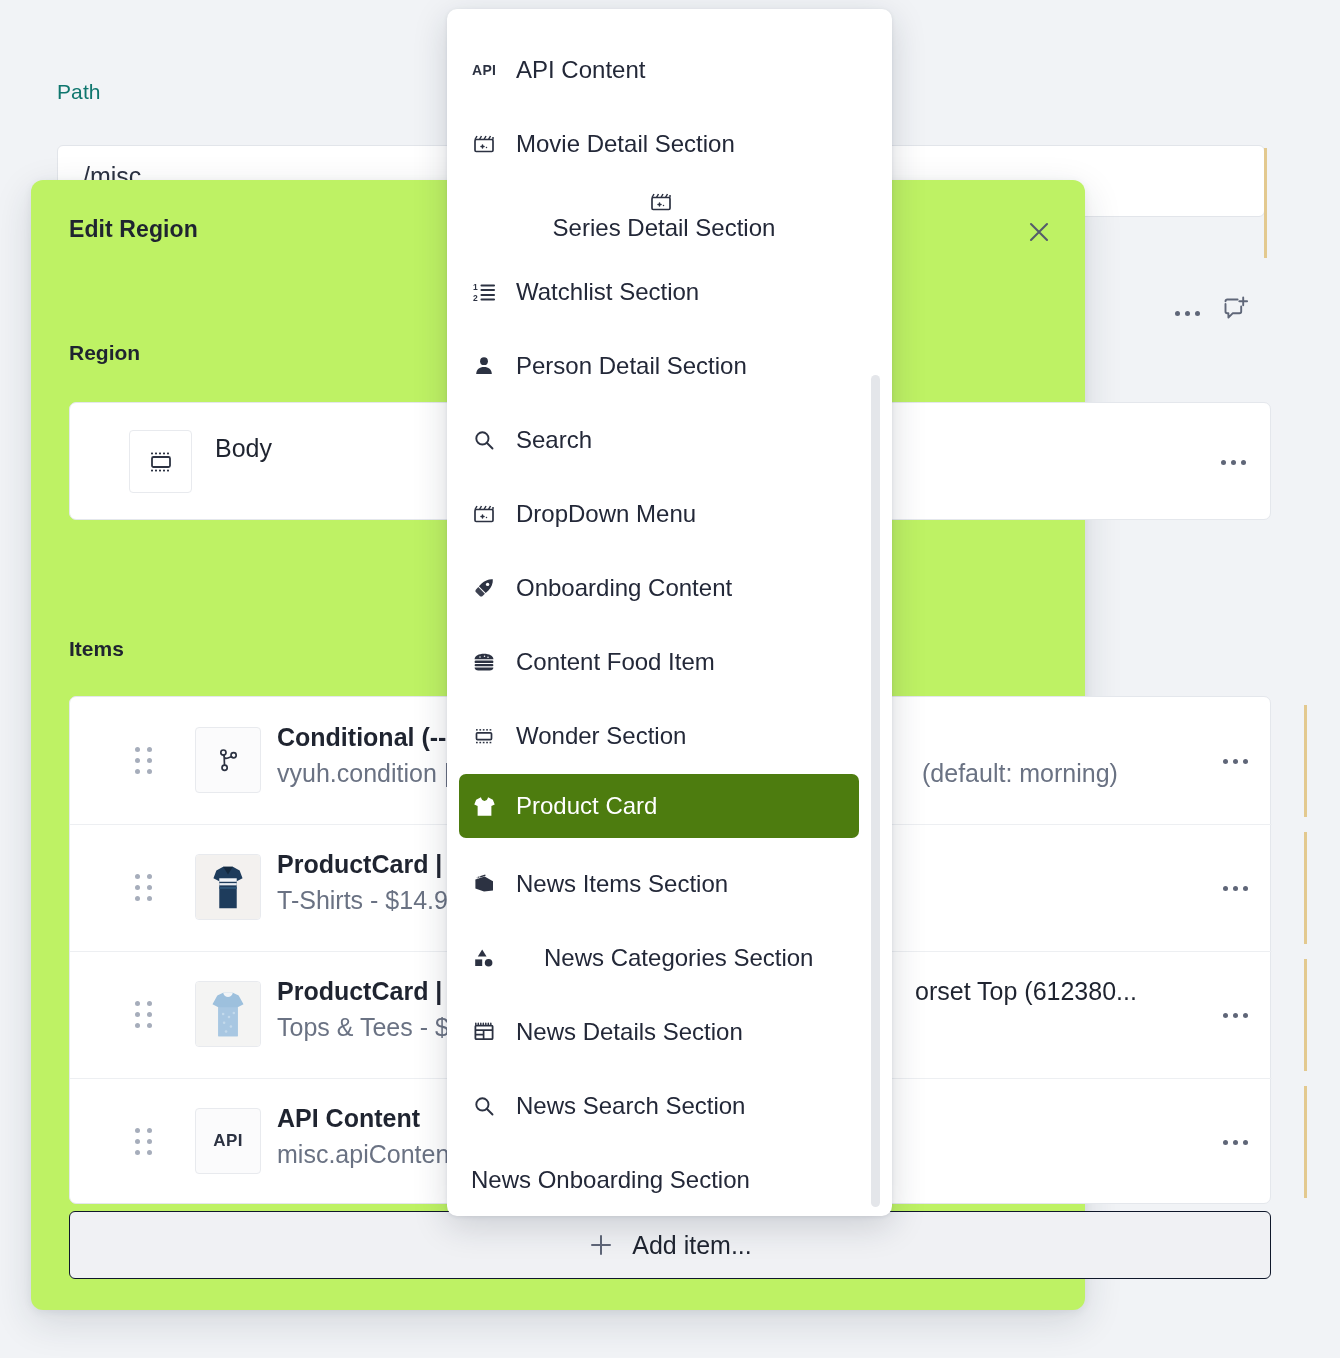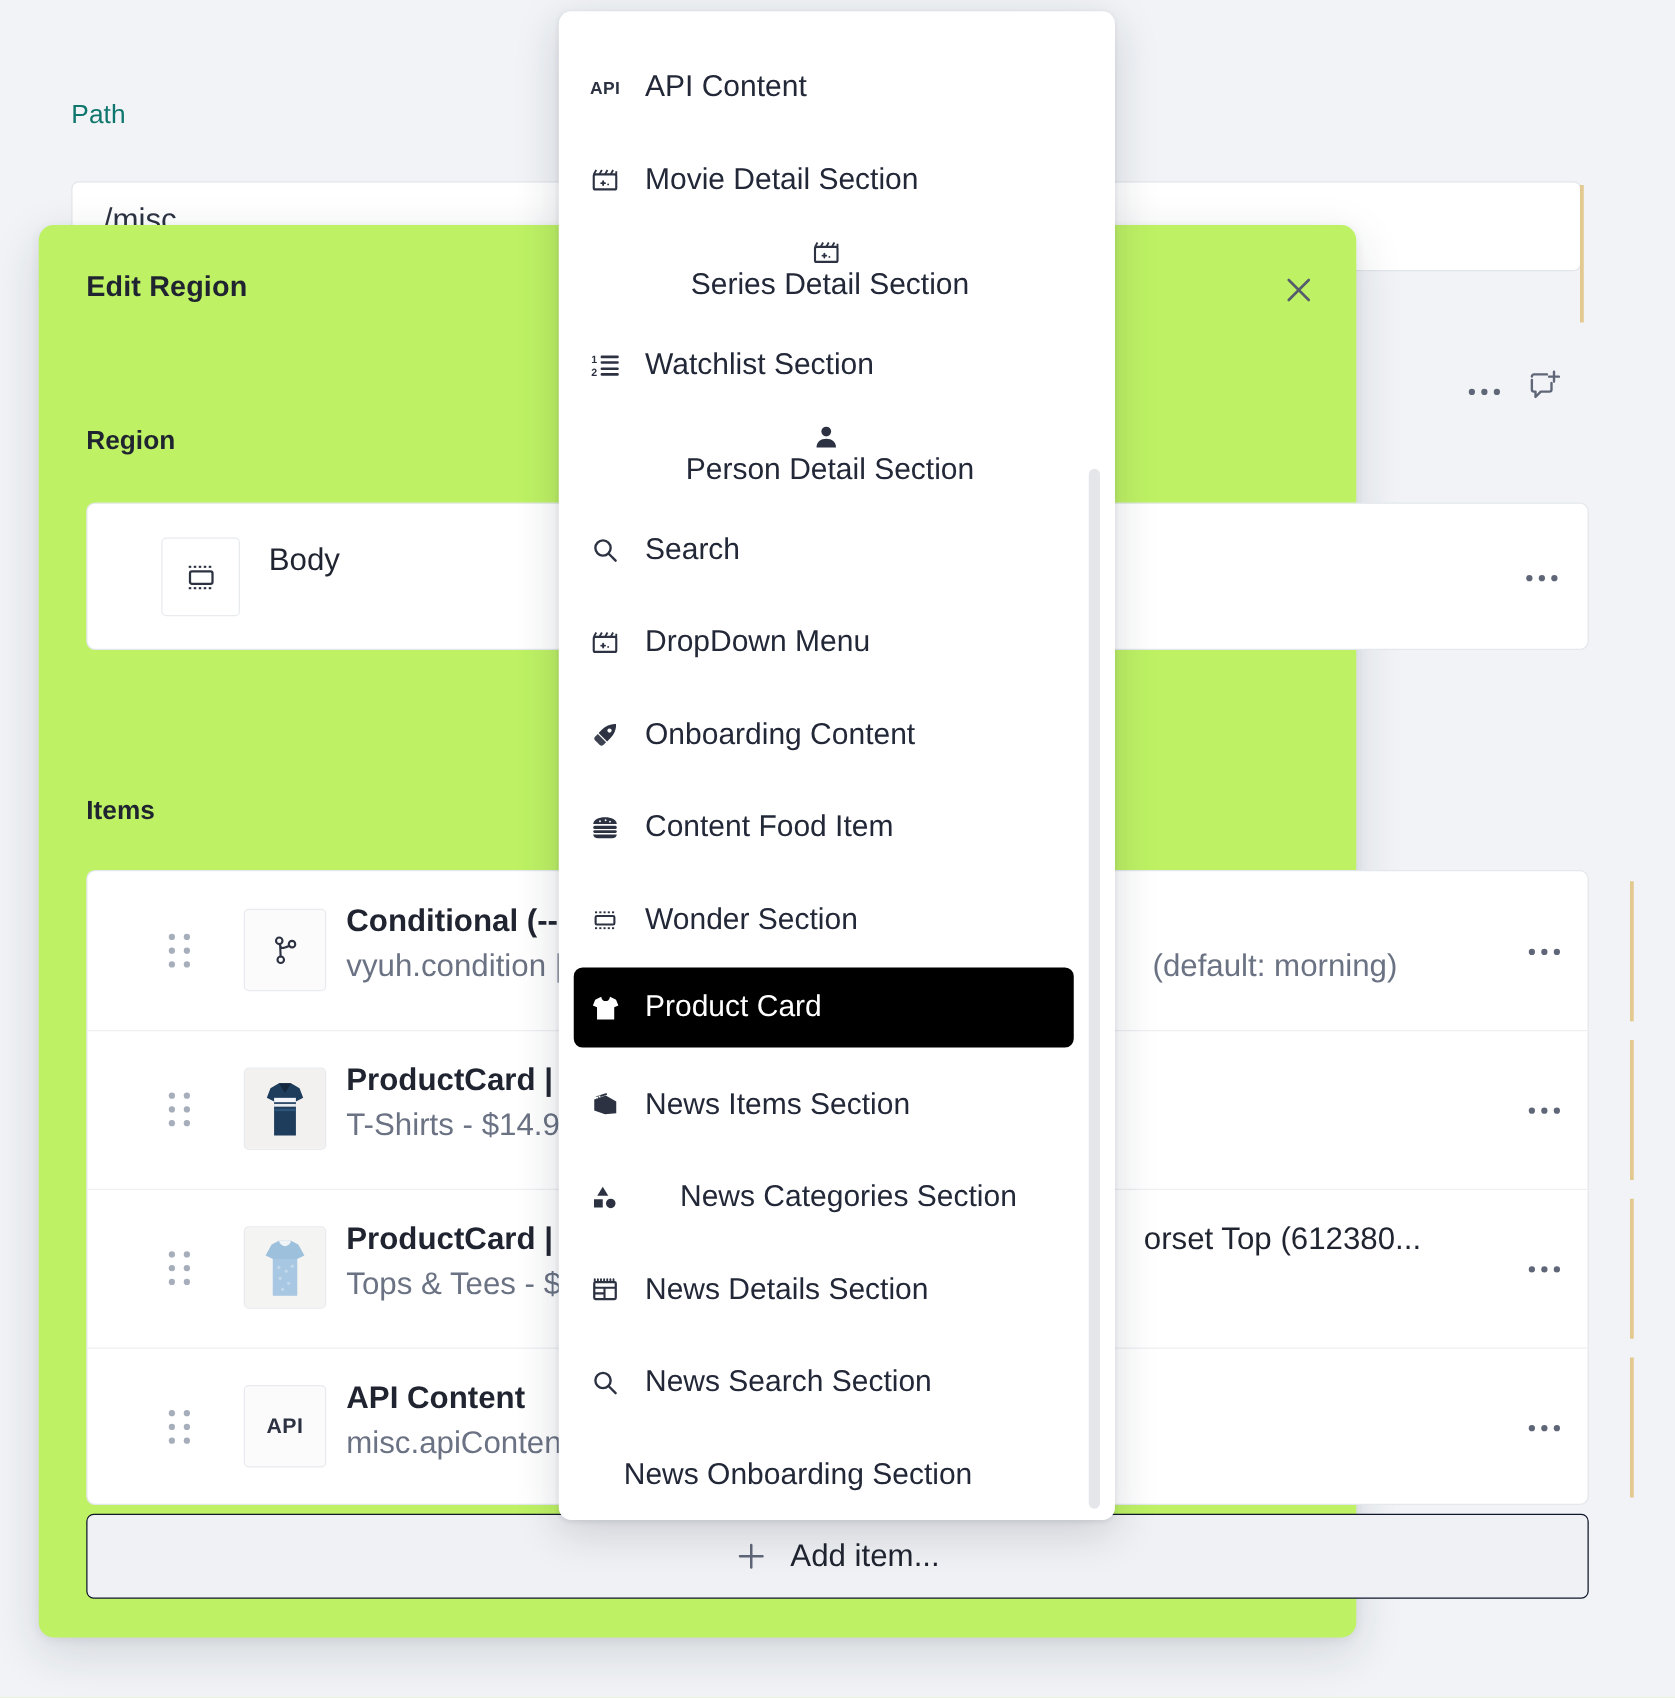--- a/index.html
+++ b/index.html
@@ -150,21 +150,21 @@
     position: absolute; left: 12px; width: 400px; height: 56px;
     display: flex; align-items: center; border-radius: 7px; cursor: pointer;
   }
   .dd-icon {
     width: 34px; min-width: 34px; margin-left: 13px;
     display: flex; align-items: center; justify-content: flex-start; color: #2c3242;
   }
   .dd-label {
     margin-left: 10px; font-size: 24px; color: #232838; white-space: nowrap;
   }
-  .dd-item.selected { background: #000000; text-align: right; }
+  .dd-item.selected { background: #4d7c0f; text-align: right; }
   .dd-item.selected .dd-label { color: #ffffff; }
   .dd-item.selected .dd-icon { color: #ffffff; }
   .dd-scrollbar {
     position: absolute; left: 871px; top: 375px; width: 9px; height: 832px;
     background: #e4e6ea; border-radius: 5px;
   }
 </style>
 </head>
 <body>
 
@@ -398,21 +398,21 @@
         <span class="dd-icon">
           <svg width="24" height="24" viewBox="0 0 24 24" fill="none" aria-hidden="true">
             <text x="1" y="10" font-size="8.5" font-weight="700" fill="currentColor" font-family="Liberation Sans, sans-serif">1</text>
             <text x="1" y="21" font-size="8.5" font-weight="700" fill="currentColor" font-family="Liberation Sans, sans-serif">2</text>
             <path d="M9.5 5.5 H22 M9.5 10 H22 M9.5 15 H22 M9.5 19.5 H22" stroke="currentColor" stroke-width="2.1" stroke-linecap="round"></path>
           </svg>
         </span>
         <span class="dd-label">Watchlist Section</span>
       </div>
 
-      <div class="dd-item" style="top:329px;flex-direction:column;">
+      <div class="dd-item" style="top:329px;">
         <span class="dd-icon">
           <svg width="24" height="24" viewBox="0 0 24 24" fill="currentColor" aria-hidden="true">
             <circle cx="12" cy="7.2" r="3.9"></circle>
             <path d="M4.2 20 C4.2 15.6 7.6 13 12 13 C16.4 13 19.8 15.6 19.8 20 Z"></path>
           </svg>
         </span>
         <span class="dd-label">Person Detail Section</span>
       </div>
 
       <div class="dd-item" style="top:403px;">
@@ -534,21 +534,21 @@
         <span class="dd-icon">
           <svg width="24" height="24" viewBox="0 0 24 24" fill="none" aria-hidden="true">
             <circle cx="10.4" cy="10.4" r="6.1" stroke="currentColor" stroke-width="1.9"></circle>
             <path d="M15 15 L20.5 20.5" stroke="currentColor" stroke-width="1.9" stroke-linecap="round"></path>
           </svg>
         </span>
         <span class="dd-label">News Search Section</span>
       </div>
 
       <div class="dd-item" style="top:1143px;">
-        <span class="dd-label" style="margin-left:40px;">News Onboarding Section</span>
+        <span class="dd-label" style="margin-left:12px;">News Onboarding Section</span>
       </div>
 
     </div>
   </div>
 
   <div class="dd-scrollbar"></div>
 
 </div>
 
 </body></html>

